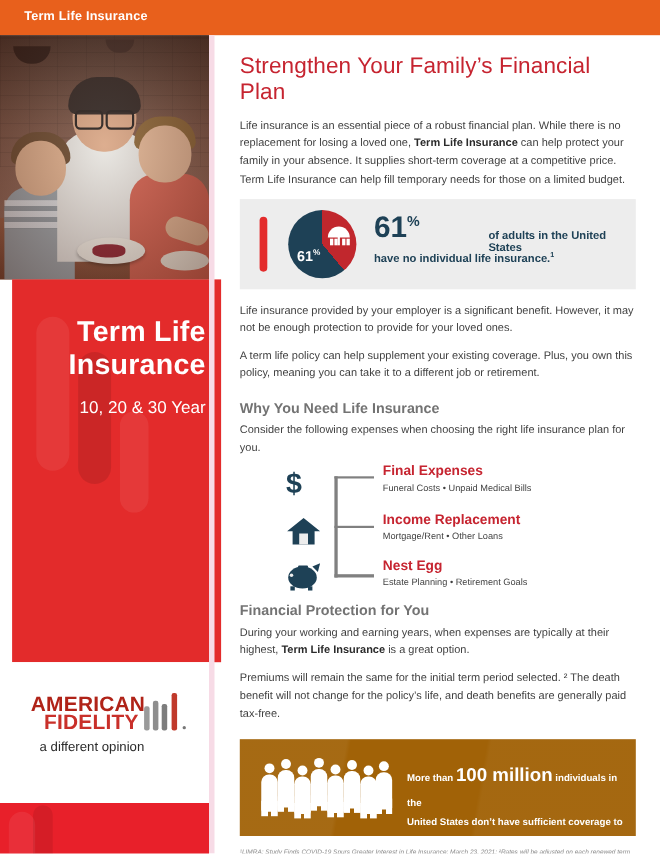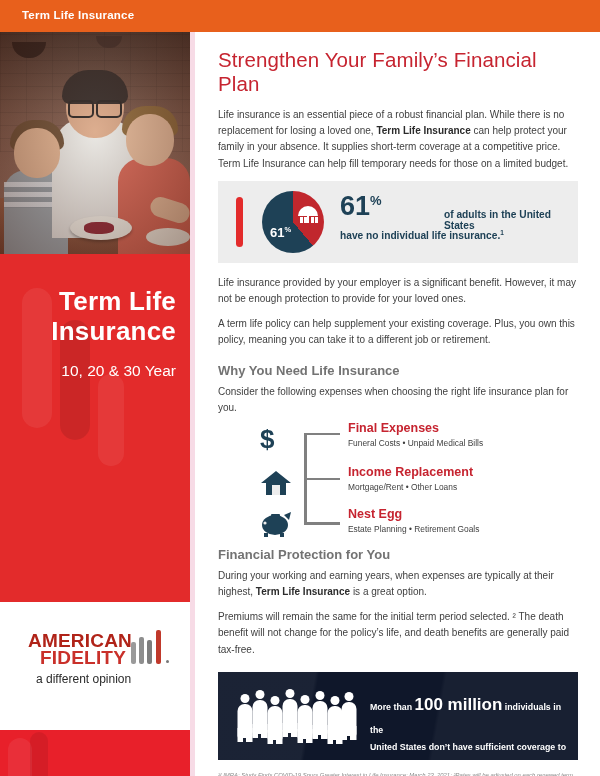--- a/index.html
+++ b/index.html
@@ -68,21 +68,21 @@
   .ph-kidR-hair { position:absolute; left:122px; top:74px; width:56px; height:30px;
     background:#8a6434; border-radius:28px 28px 8px 8px; }
   .ph-kidR-body { position:absolute; left:118px; top:126px; width:72px; height:96px;
     background:#d4604e; border-radius:24px 24px 0 0; }
   .ph-arm { position:absolute; left:150px; top:168px; width:40px; height:20px;
     background:#e3b694; border-radius:12px; transform:rotate(18deg); }
   .ph-vig { position:absolute; inset:0;
     background:radial-gradient(ellipse at 50% 45%, rgba(255,255,255,.10), rgba(60,25,15,.42) 100%); }
 
   
-  .redpanel { position:absolute; left:0; top:222px; width:190px; height:348px;
+  .redpanel { position:absolute; left:11px; top:222px; width:190px; height:348px;
     background:#E32B2B; overflow:hidden; }
   .redpanel .wm { position:absolute; border-radius:26px; background:rgba(255,255,255,.07); }
   .wm1 { left:22px; top:34px; width:30px; height:140px; }
   .wm2 { left:60px; top:66px; width:30px; height:120px; background:rgba(0,0,0,.10)!important; }
   .wm3 { left:98px; top:120px; width:26px; height:92px; }
   .redpanel-title {
     position:absolute; right:14px; top:32px; width:168px; text-align:right;
     color:#fff; font-size:26px; font-weight:700; line-height:1.16; letter-spacing:.2px;
   }
   .redpanel-sub {
@@ -164,21 +164,21 @@
   .il-icon { position:absolute; left:42px; width:34px; height:30px; color:#1E4156; }
   .il-i1 { top:0px; } .il-i2 { top:44px; } .il-i3 { top:86px; }
   .il-txt { position:absolute; left:130px; }
   .il-t1 { top:-4px; } .il-t2 { top:40px; } .il-t3 { top:82px; }
   .il-title { color:#C62430; font-size:12.5px; font-weight:700; line-height:1.2; }
   .il-desc { color:#3f3f3f; font-size:8.4px; margin-top:2px; }
 
   .dollar { font-size:26px; font-weight:700; line-height:28px; color:#1E4156; }
 
   
-  .tealbox { position:relative; width:360px; height:88px; background:#0f172a;
+  .tealbox { position:relative; width:360px; height:88px; background:#a16207;
     margin:14px 0 10px 0; overflow:hidden; }
   .teal-shine { position:absolute; inset:0;
     background:linear-gradient(100deg, rgba(255,255,255,.05) 0 26%, rgba(255,255,255,0) 27% 60%, rgba(255,255,255,.04) 61% 100%); }
   .people { position:absolute; left:18px; top:16px; width:118px; height:58px; }
   .person { position:absolute; bottom:0; }
   .p-head { position:absolute; top:0; left:50%; transform:translateX(-50%);
     width:9px; height:9px; background:#fff; border-radius:50%; }
   .p-body { position:absolute; top:10px; left:50%; transform:translateX(-50%);
     width:15px; height:34px; background:#fff; border-radius:7px 7px 2px 2px; }
   .p-leg { position:absolute; top:34px; left:50%; transform:translateX(-50%);

